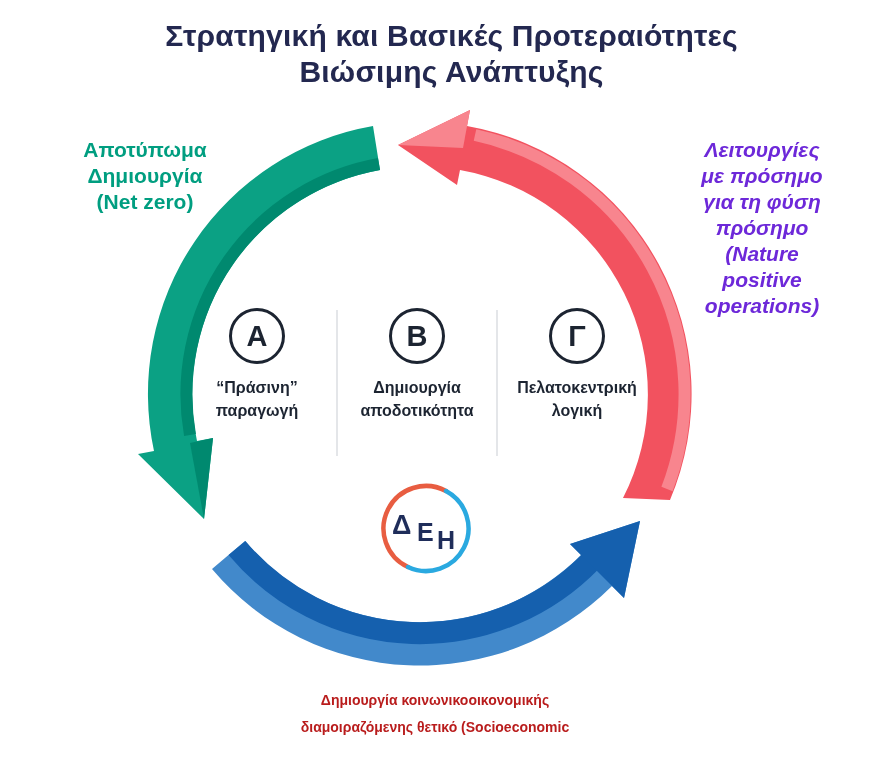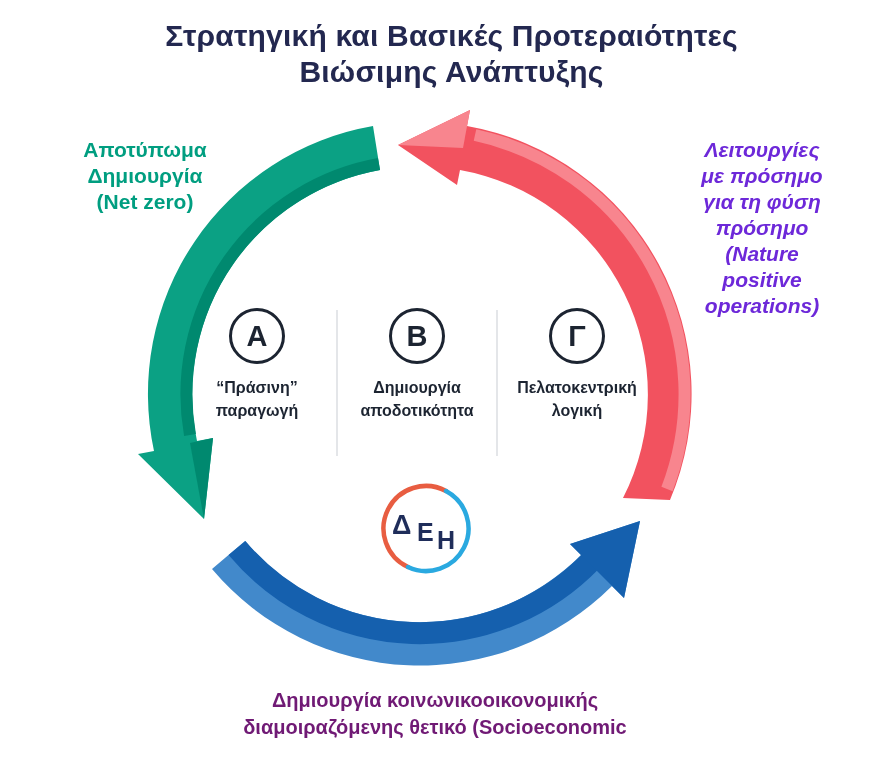--- a/index.html
+++ b/index.html
@@ -8,21 +8,21 @@
     font-family:"Liberation Sans",sans-serif;
   }
   .title{
     position:absolute;top:18px;left:0;width:100%;text-align:center;
     font-size:30px;line-height:36px;font-weight:bold;color:#232850;letter-spacing:.2px;padding-left:14px;
   }
   .ring{position:absolute;top:0;left:0;width:875px;height:777px;}
   .lbl{position:absolute;text-align:center;font-weight:bold;font-size:21px;line-height:26px;}
   .lbl-green{left:30px;top:137px;width:230px;color:#009e80;}
   .lbl-red{left:652px;top:137px;width:220px;color:#6d28d9;font-style:italic;}
-  .lbl-blue{left:135px;top:687px;width:600px;color:#701a75;font-size:20px;line-height:27px;}
+  .lbl-blue{left:135px;top:687px;width:600px;color:#b91c1c;font-size:14px;line-height:27px;}
   .pillars{position:absolute;top:308px;left:177px;width:480px;height:150px;}
   .pillar{position:absolute;top:0;width:160px;text-align:center;color:#1c2431;}
   .pillar.p0{left:0;}
   .pillar.p1{left:160px;}
   .pillar.p2{left:320px;}
   .badge{
     width:50px;height:50px;border:3px solid #1c2431;border-radius:50%;
     margin:0 auto 12px auto;display:flex;align-items:center;justify-content:center;
     font-size:29px;font-weight:bold;color:#1c2431;
   }

